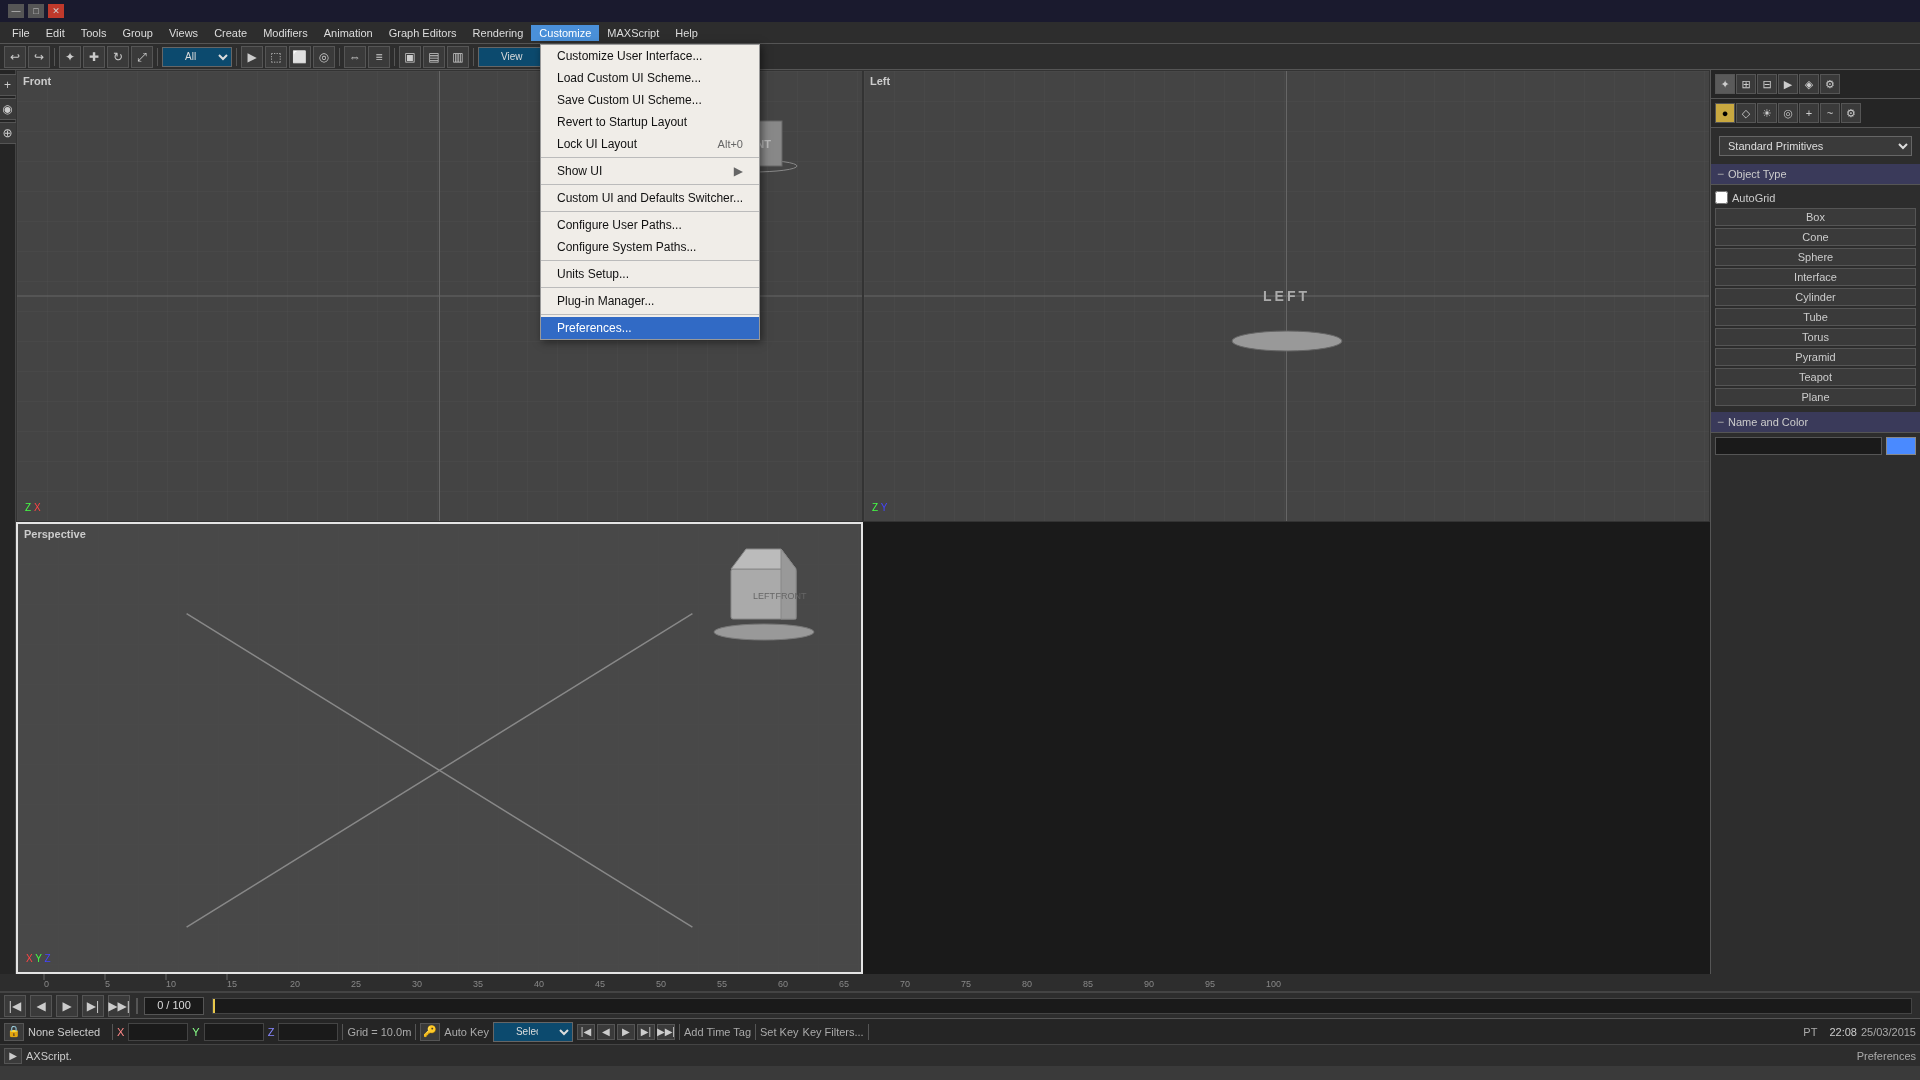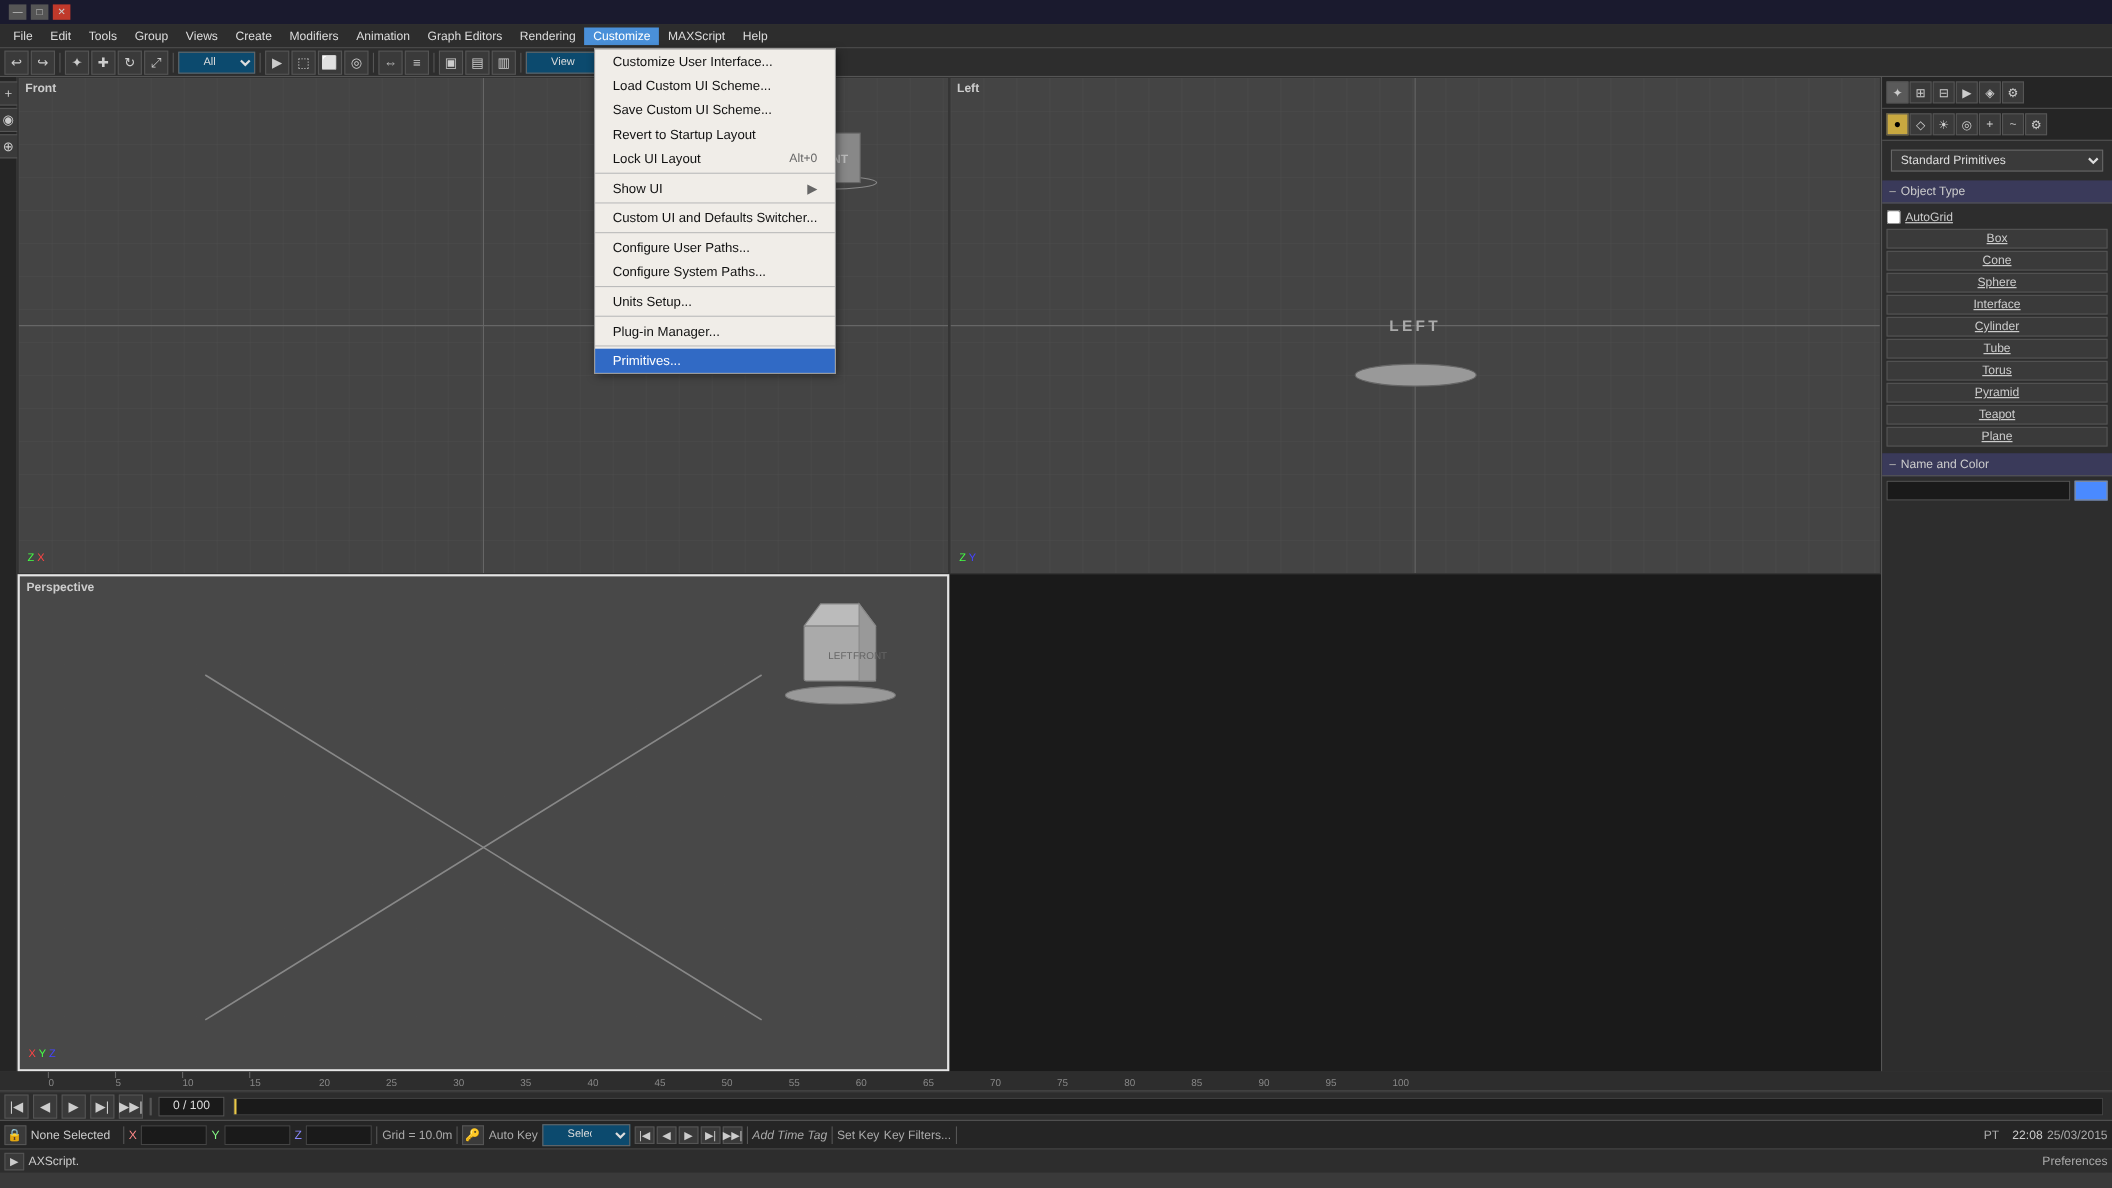--- a/index.html
+++ b/index.html
@@ -179,21 +179,21 @@
       align-items: center;
       gap: 4px;
     }
     .section-minus {
       color: #aaa;
       font-size: 12px;
       cursor: pointer;
     }
 
     
-    .object-type-section { padding: 4px; text-decoration: underline; }
+    .object-type-section { padding: 4px; }
     .autodef-row {
       display: flex;
       align-items: center;
       gap: 4px;
       padding: 2px 0;
     }
     .checkbox-label { color: #ccc; font-size: 11px; }
     .btn-grid {
       display: grid;
       grid-template-columns: 1fr;
@@ -670,21 +670,21 @@
     <option>Selected</option>
   </select>
   <div style="display:flex; gap:2px;">
     <div class="timeline-btn" style="width:18px; height:16px; background:#3a3a3a; border:1px solid #555; display:flex; align-items:center; justify-content:center; font-size:10px; cursor:pointer;">|◀</div>
     <div class="timeline-btn" style="width:18px; height:16px; background:#3a3a3a; border:1px solid #555; display:flex; align-items:center; justify-content:center; font-size:10px; cursor:pointer;">◀</div>
     <div class="timeline-btn" style="width:18px; height:16px; background:#3a3a3a; border:1px solid #555; display:flex; align-items:center; justify-content:center; font-size:10px; cursor:pointer;">▶</div>
     <div class="timeline-btn" style="width:18px; height:16px; background:#3a3a3a; border:1px solid #555; display:flex; align-items:center; justify-content:center; font-size:10px; cursor:pointer;">▶|</div>
     <div class="timeline-btn" style="width:18px; height:16px; background:#3a3a3a; border:1px solid #555; display:flex; align-items:center; justify-content:center; font-size:10px; cursor:pointer;">▶▶|</div>
   </div>
   <div style="width:1px; height:16px; background:#555;"></div>
-  <span style="color:#aaa;font-style:italic;">Add Time Tag</span>
+  <span style="color:#aaa;">Add Time Tag</span>
   <div style="width:1px; height:16px; background:#555;"></div>
   <span style="color:#aaa;">Set Key</span>
   <span style="color:#aaa; cursor:pointer;">Key Filters...</span>
   <div style="width:1px; height:16px; background:#555;"></div>
 
   <span style="color:#aaa; margin-left:auto;">PT</span>
 
   <span style="color:#ccc; margin-left:8px;">22:08</span>
   <span style="color:#aaa;">25/03/2015</span>
 </div>
@@ -732,15 +732,15 @@
   <div class="menu-dropdown-separator"></div>
   <div class="menu-dropdown-item">
     <span>Units Setup...</span>
   </div>
   <div class="menu-dropdown-separator"></div>
   <div class="menu-dropdown-item">
     <span>Plug-in Manager...</span>
   </div>
   <div class="menu-dropdown-separator"></div>
   <div class="menu-dropdown-item highlighted">
-    <span>Primitives...</span>
+    <span>Preferences...</span>
   </div>
 </div>
 
 </body></html>

